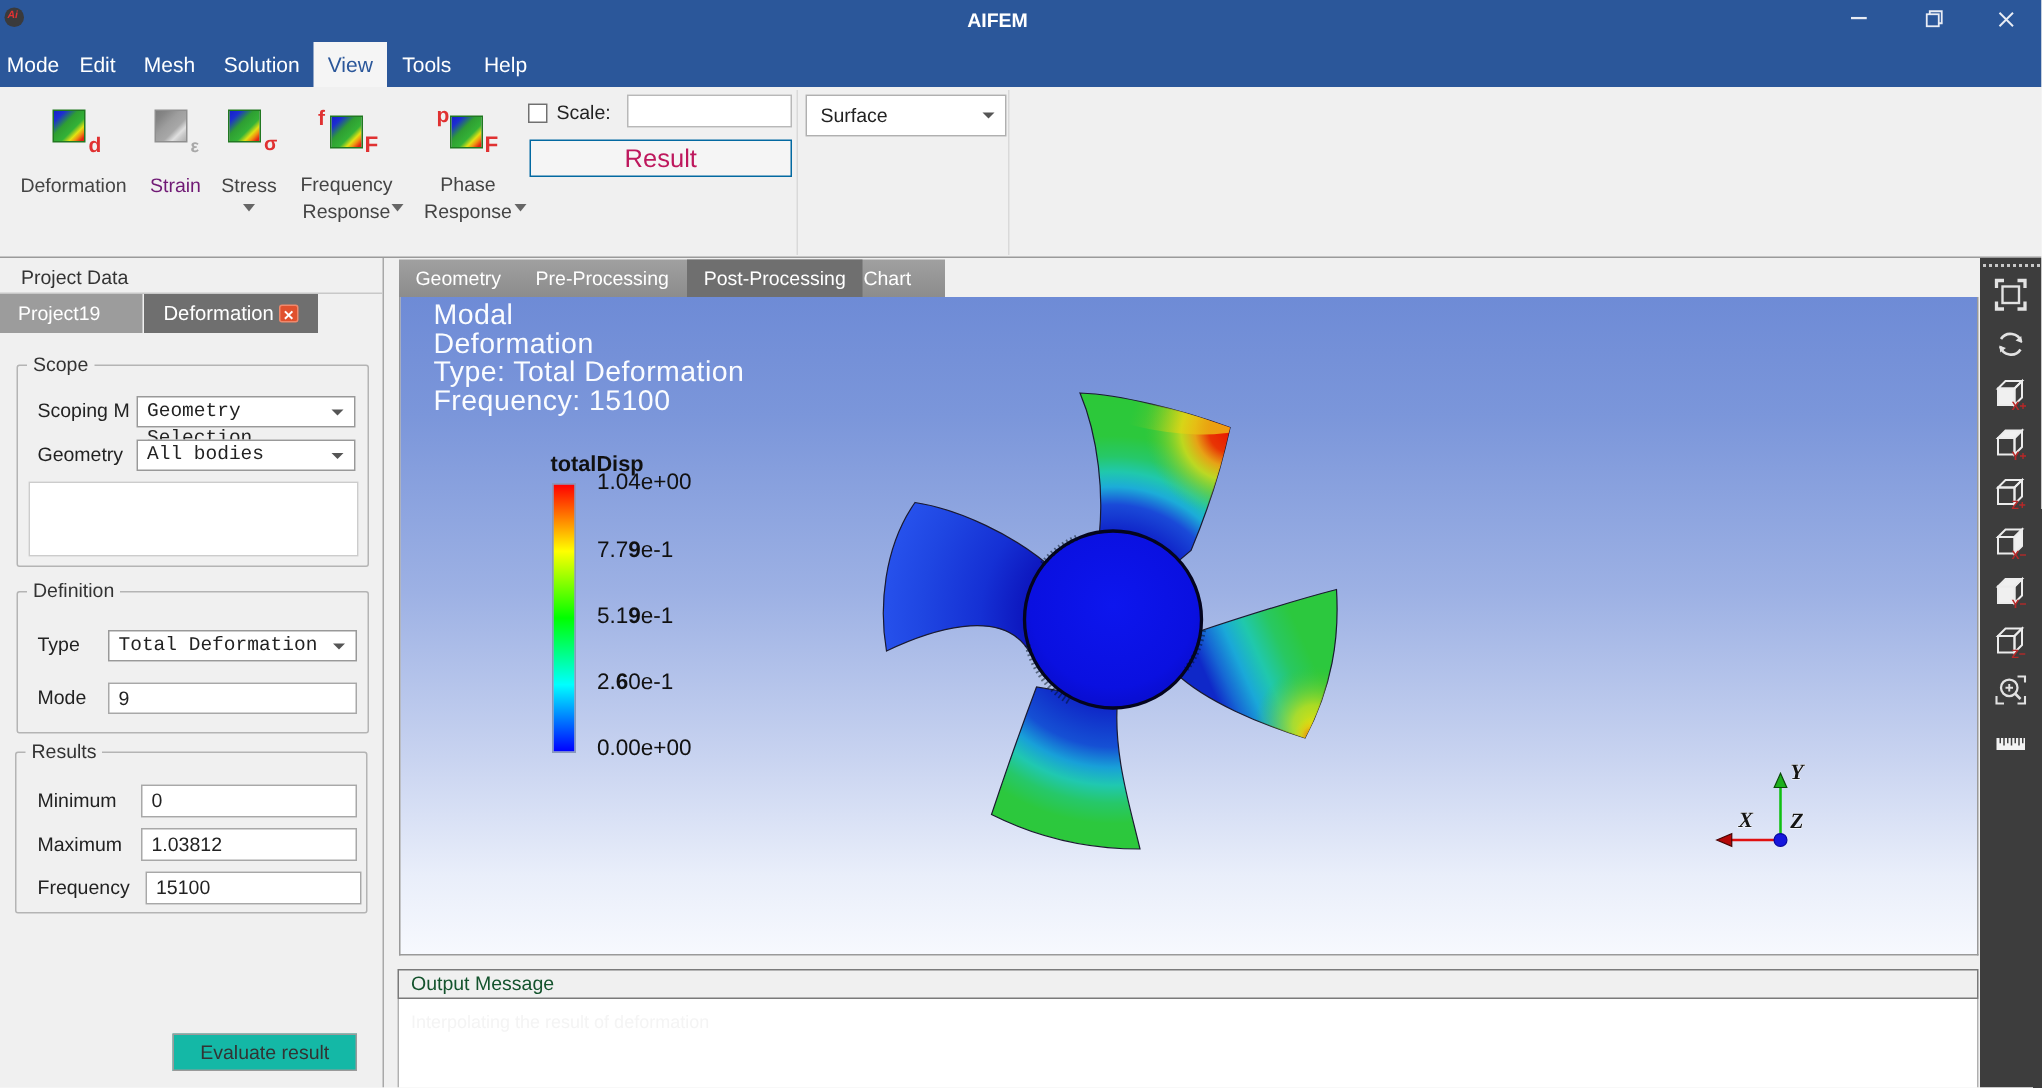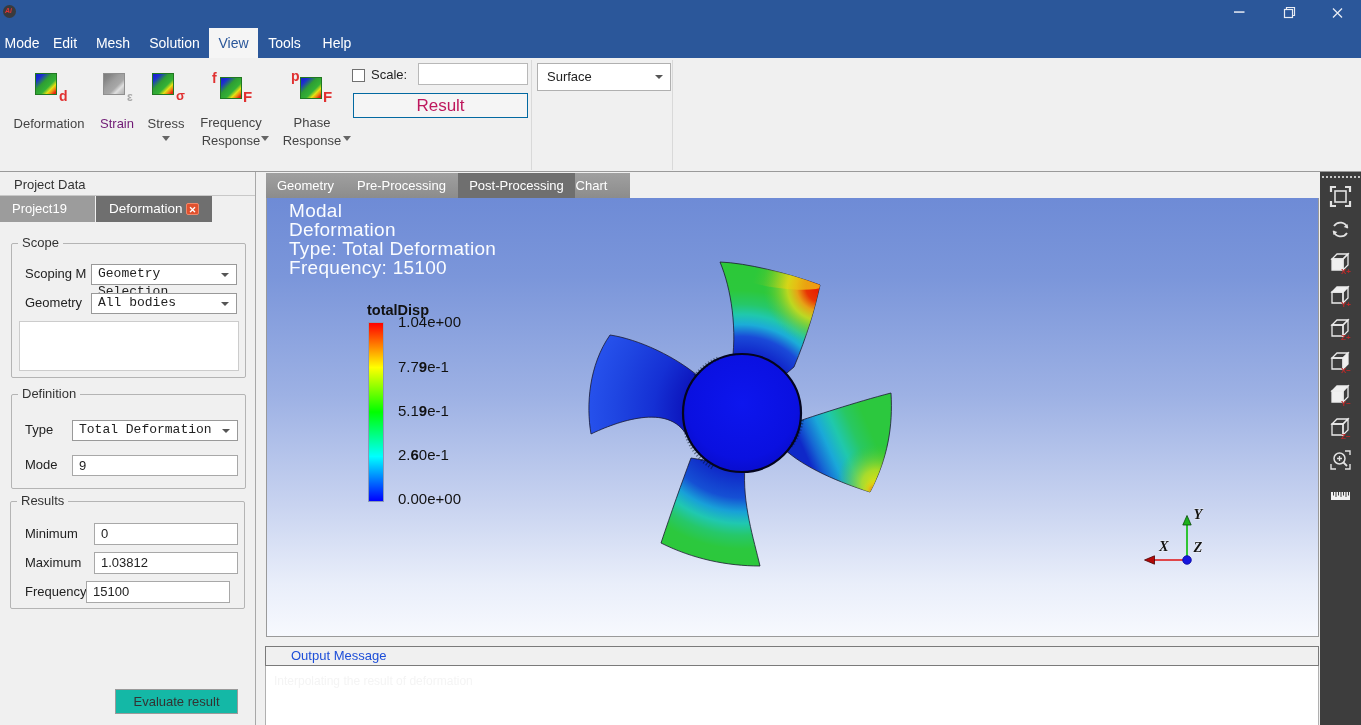--- a/index.html
+++ b/index.html
@@ -58,36 +58,37 @@
 
 #viewport { left:266px; top:198px; width:1053px; height:439px; border:1px solid #9a9a9a; border-top:none;
   background:linear-gradient(#6e8bd6 0%, #7b96da 18%, #9db1e4 45%, #c8d3f0 70%, #e9eefa 88%, #f7f9fe 100%); }
 #vptext { left:22px; top:3px; color:#fafcff; font-size:19px; line-height:19px; letter-spacing:0.3px; }
 #colorbar { left:101px; top:124px; width:16px; height:180px; border:0.5px solid #8899bb;
   background:linear-gradient(#ff0000 0%, #ffff00 25%, #00ff00 50%, #00ffff 75%, #0000ff 100%); }
 #cbtitle { left:100px; top:103.5px; font-size:14.5px; font-weight:bold; color:#111; }
 .cblabel { position:absolute; left:131px; font-size:15px; color:#111; }
 
 
-#outbar { left:265px; top:646px; width:1054px; height:20px; background:#f0f0f0; border:1px solid #7a7a7a; font-size:13px; color:#1d4ed8; line-height:18px; padding-left:25px; }
+#outbar { left:265px; top:646px; width:1054px; height:20px; background:#f0f0f0; border:1px solid #7a7a7a; font-size:13px; color:#14532d; line-height:18px; padding-left:8px; }
 #outarea { left:265px; top:666px; width:1054px; height:59px; background:#fff; border-left:1px solid #b0b0b0; border-right:1px solid #b0b0b0; }
 #outfaint { position:absolute; left:8px; top:8px; color:#f4f4f4; font-size:12px; }
 
 
 #righttb { left:1320px; top:172px; width:41px; height:553px; background:#3d3d3d; }
 .tbicon { position:absolute; left:9px; width:23px; height:23px; }
 </style>
 </head>
 <body>
 <div id="app">
 
   <div class="abs" id="titlebar"></div>
   <div class="abs" id="appicon">
       <span>Ai</span>
     </div>
+  <div class="abs" id="apptitle">AIFEM</div>
   <svg class="abs" style="left:1228px;top:0;width:133px;height:28px" viewBox="0 0 133 28">
     <rect x="6" y="11.3" width="10.5" height="1.5" fill="#e8ecf4"></rect>
     <rect x="56.5" y="9.5" width="8" height="8" fill="none" stroke="#e8ecf4" stroke-width="1.2"></rect>
     <path d="M58.5 9.5 v-2 h8 v8 h-2" fill="none" stroke="#e8ecf4" stroke-width="1.2"></path>
     <path d="M105 8.5 l9 9 M114 8.5 l-9 9" stroke="#e8ecf4" stroke-width="1.3"></path>
   </svg>
 
   <div class="abs" id="menubar"></div>
   <div class="menuitem" style="left:0px; width:44px; top:28px;">Mode</div>
   <div class="menuitem" style="left:44px; width:42px; top:28px;">Edit</div>
@@ -154,21 +155,21 @@
       <div class="tin" style="left:60px; top:60px; width:166px; height:21px;">9</div>
     </div>
 
     <div class="groupbox" style="left:10px; top:329px; height:108px; width:235px;">
       <div class="grouplabel">Results</div>
       <div class="fldlabel" style="left:14px; top:24px;">Minimum</div>
       <div class="tin" style="left:83px; top:21px; width:144px; height:22px;">0</div>
       <div class="fldlabel" style="left:14px; top:53px;">Maximum</div>
       <div class="tin" style="left:83px; top:50px; width:144px; height:22px;">1.03812</div>
       <div class="fldlabel" style="left:14px; top:82px;">Frequency</div>
-      <div class="tin" style="left:75px; top:79px; width:144px; height:22px;">15100</div>
+      <div class="tin" style="left:86px; top:79px; width:144px; height:22px;">15100</div>
     </div>
 
     <div class="abs" id="evalbtn">Evaluate result</div>
   </div>
 
   <div class="abs" id="doctabs">
     <div class="dtab" style="left:0; width:79px;">Geometry</div>
     <div class="dtab" style="left:79px; width:113px;">Pre-Processing</div>
     <div class="dtab" id="dtab-post" style="left:192px; width:117px;">Post-Processing</div>
     <div class="dtab" style="left:309px; width:33px;">Chart</div>

